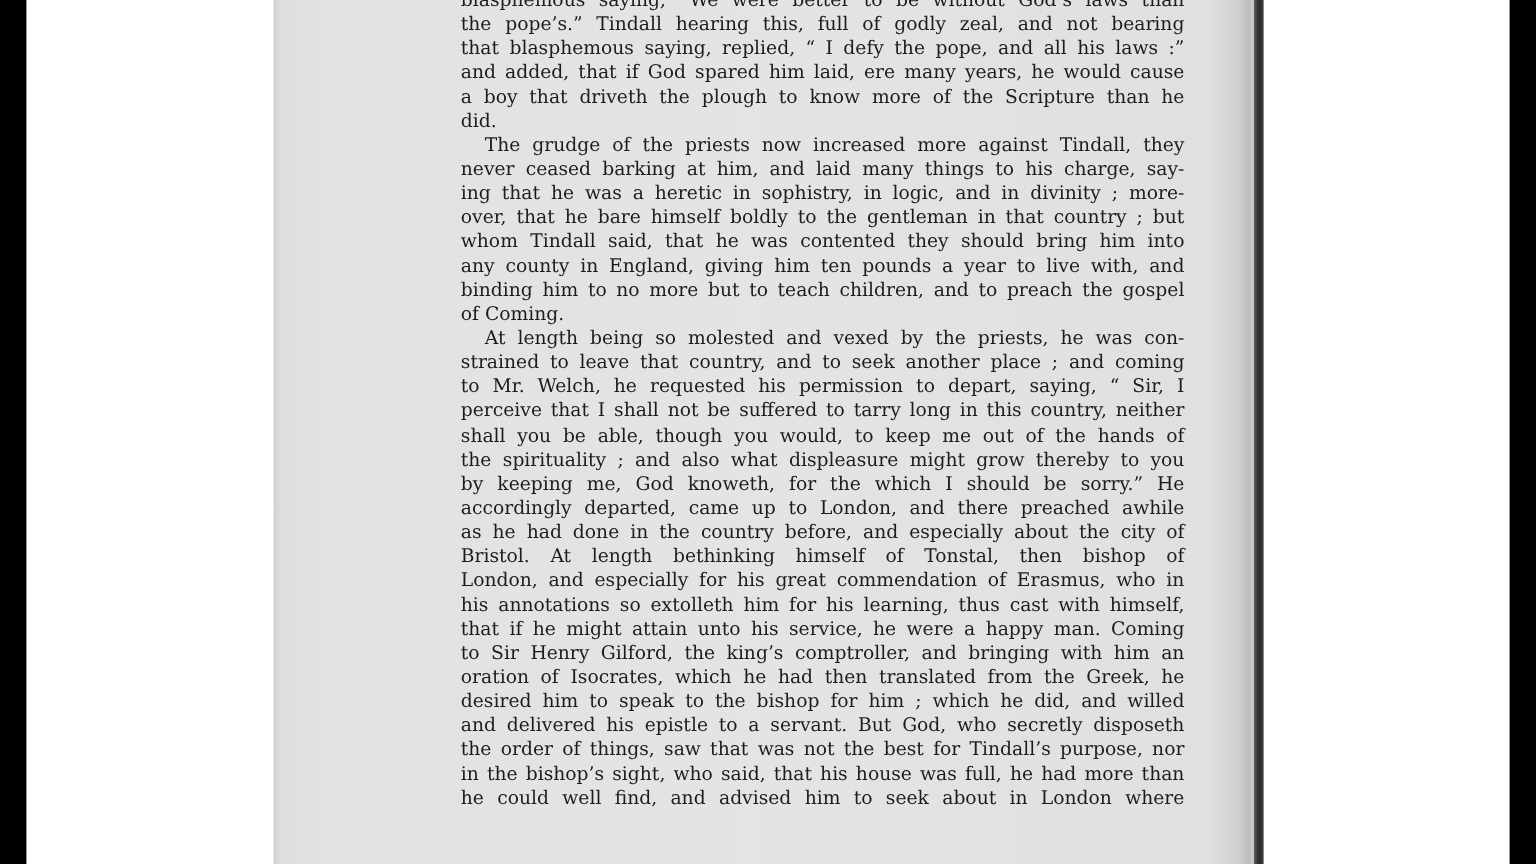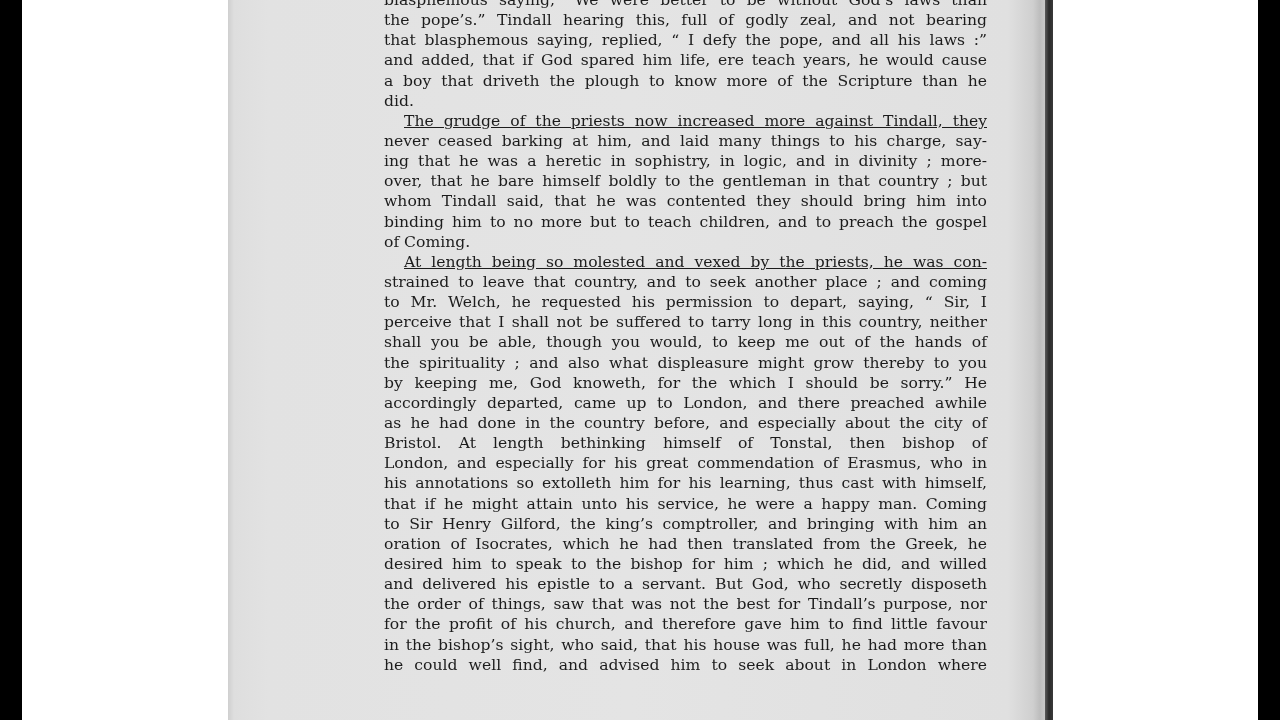--- a/index.html
+++ b/index.html
@@ -18,58 +18,58 @@
     background: linear-gradient(90deg, #5a5a5a, #2a2a2a 50%, #3a3a3a);
   }
   .text {
     position:absolute; left:384px; top:-10px; width:603px;
     font-family:"DejaVu Serif", "Liberation Serif", serif;
     font-size:15.6px; line-height:20.15px; color:#1c1c1c;
     text-align:justify;
   }
   .line { display:block; height:20.15px; white-space:nowrap; text-align:justify; text-align-last:justify; }
   .line.last { text-align-last:left; }
-  .line.indent { padding-left:20px;text-decoration:underline; }
+  .line.indent { padding-left:20px; }
 </style>
 </head>
 <body>
 
 <div class="bar-left"></div>
 <div class="page"></div>
 <div class="page-edge"></div>
 <div class="bar-right"></div>
 
 <div class="text" id="text-block">
     <span class="line">blasphemous saying, “We were better to be without God’s laws than</span>
     <span class="line">the pope’s.”  Tindall hearing this, full of godly zeal, and not bearing</span>
     <span class="line">that blasphemous saying, replied, “ I defy the pope, and all his laws :”</span>
-    <span class="line">and added, that if God spared him life, ere teach years, he would cause</span>
+    <span class="line">and added, that if God spared him laid, ere many years, he would cause</span>
     <span class="line">a boy that driveth the plough  to know more of the Scripture  than he</span>
     <span class="line last">did.</span>
     <span class="line indent">The grudge of the priests now increased more against Tindall, they</span>
     <span class="line">never ceased barking at him, and laid many things to his charge, say-</span>
     <span class="line">ing that he was a  heretic in sophistry, in logic, and in divinity ;  more-</span>
     <span class="line">over, that he bare himself boldly to the gentleman in that country ;  but</span>
     <span class="line">whom Tindall said, that  he  was contented  they should bring him into</span>
+    <span class="line">any county in England,  giving him ten pounds a year to live with, and</span>
     <span class="line">binding him to no more but to teach children, and to preach the gospel</span>
     <span class="line last">of Coming.</span>
     <span class="line indent">At length being so  molested  and vexed  by the  priests, he was  con-</span>
     <span class="line">strained to leave that country, and to seek another  place ;  and coming</span>
     <span class="line">to Mr. Welch, he requested  his  permission  to  depart, saying, “ Sir, I</span>
     <span class="line">perceive that I shall not be suffered to tarry long in this country, neither</span>
     <span class="line">shall you be able, though  you would, to keep  me out of the  hands of</span>
     <span class="line">the spirituality ;  and also what displeasure  might  grow  thereby to  you</span>
     <span class="line">by keeping  me, God  knoweth, for the which I should  be sorry.”  He</span>
     <span class="line">accordingly departed, came  up  to London, and  there  preached awhile</span>
     <span class="line">as he had done in the  country before, and  especially about  the city of</span>
     <span class="line">Bristol.   At length  bethinking  himself  of  Tonstal,  then  bishop  of</span>
     <span class="line">London, and especially for his great commendation of Erasmus, who in</span>
     <span class="line">his annotations so extolleth him for his learning, thus cast  with himself,</span>
     <span class="line">that if he might attain unto his service, he were a happy man.   Coming</span>
     <span class="line">to Sir Henry Gilford, the king’s comptroller, and  bringing with him an</span>
     <span class="line">oration of Isocrates, which he had  then  translated from  the Greek, he</span>
     <span class="line">desired him to speak to  the  bishop for him ;  which  he  did, and willed</span>
     <span class="line">and delivered his epistle to a servant.   But God, who secretly disposeth</span>
     <span class="line">the order of things, saw that was not the best for Tindall’s purpose, nor</span>
-    <span class="line">for the profit of his church, and therefore gave  him to find  little favour</span>
     <span class="line">in the bishop’s sight, who said, that his house was full, he had more than</span>
     <span class="line">he could well find,  and advised  him to seek  about  in London  where</span>
   </div>
 
 </body></html>

